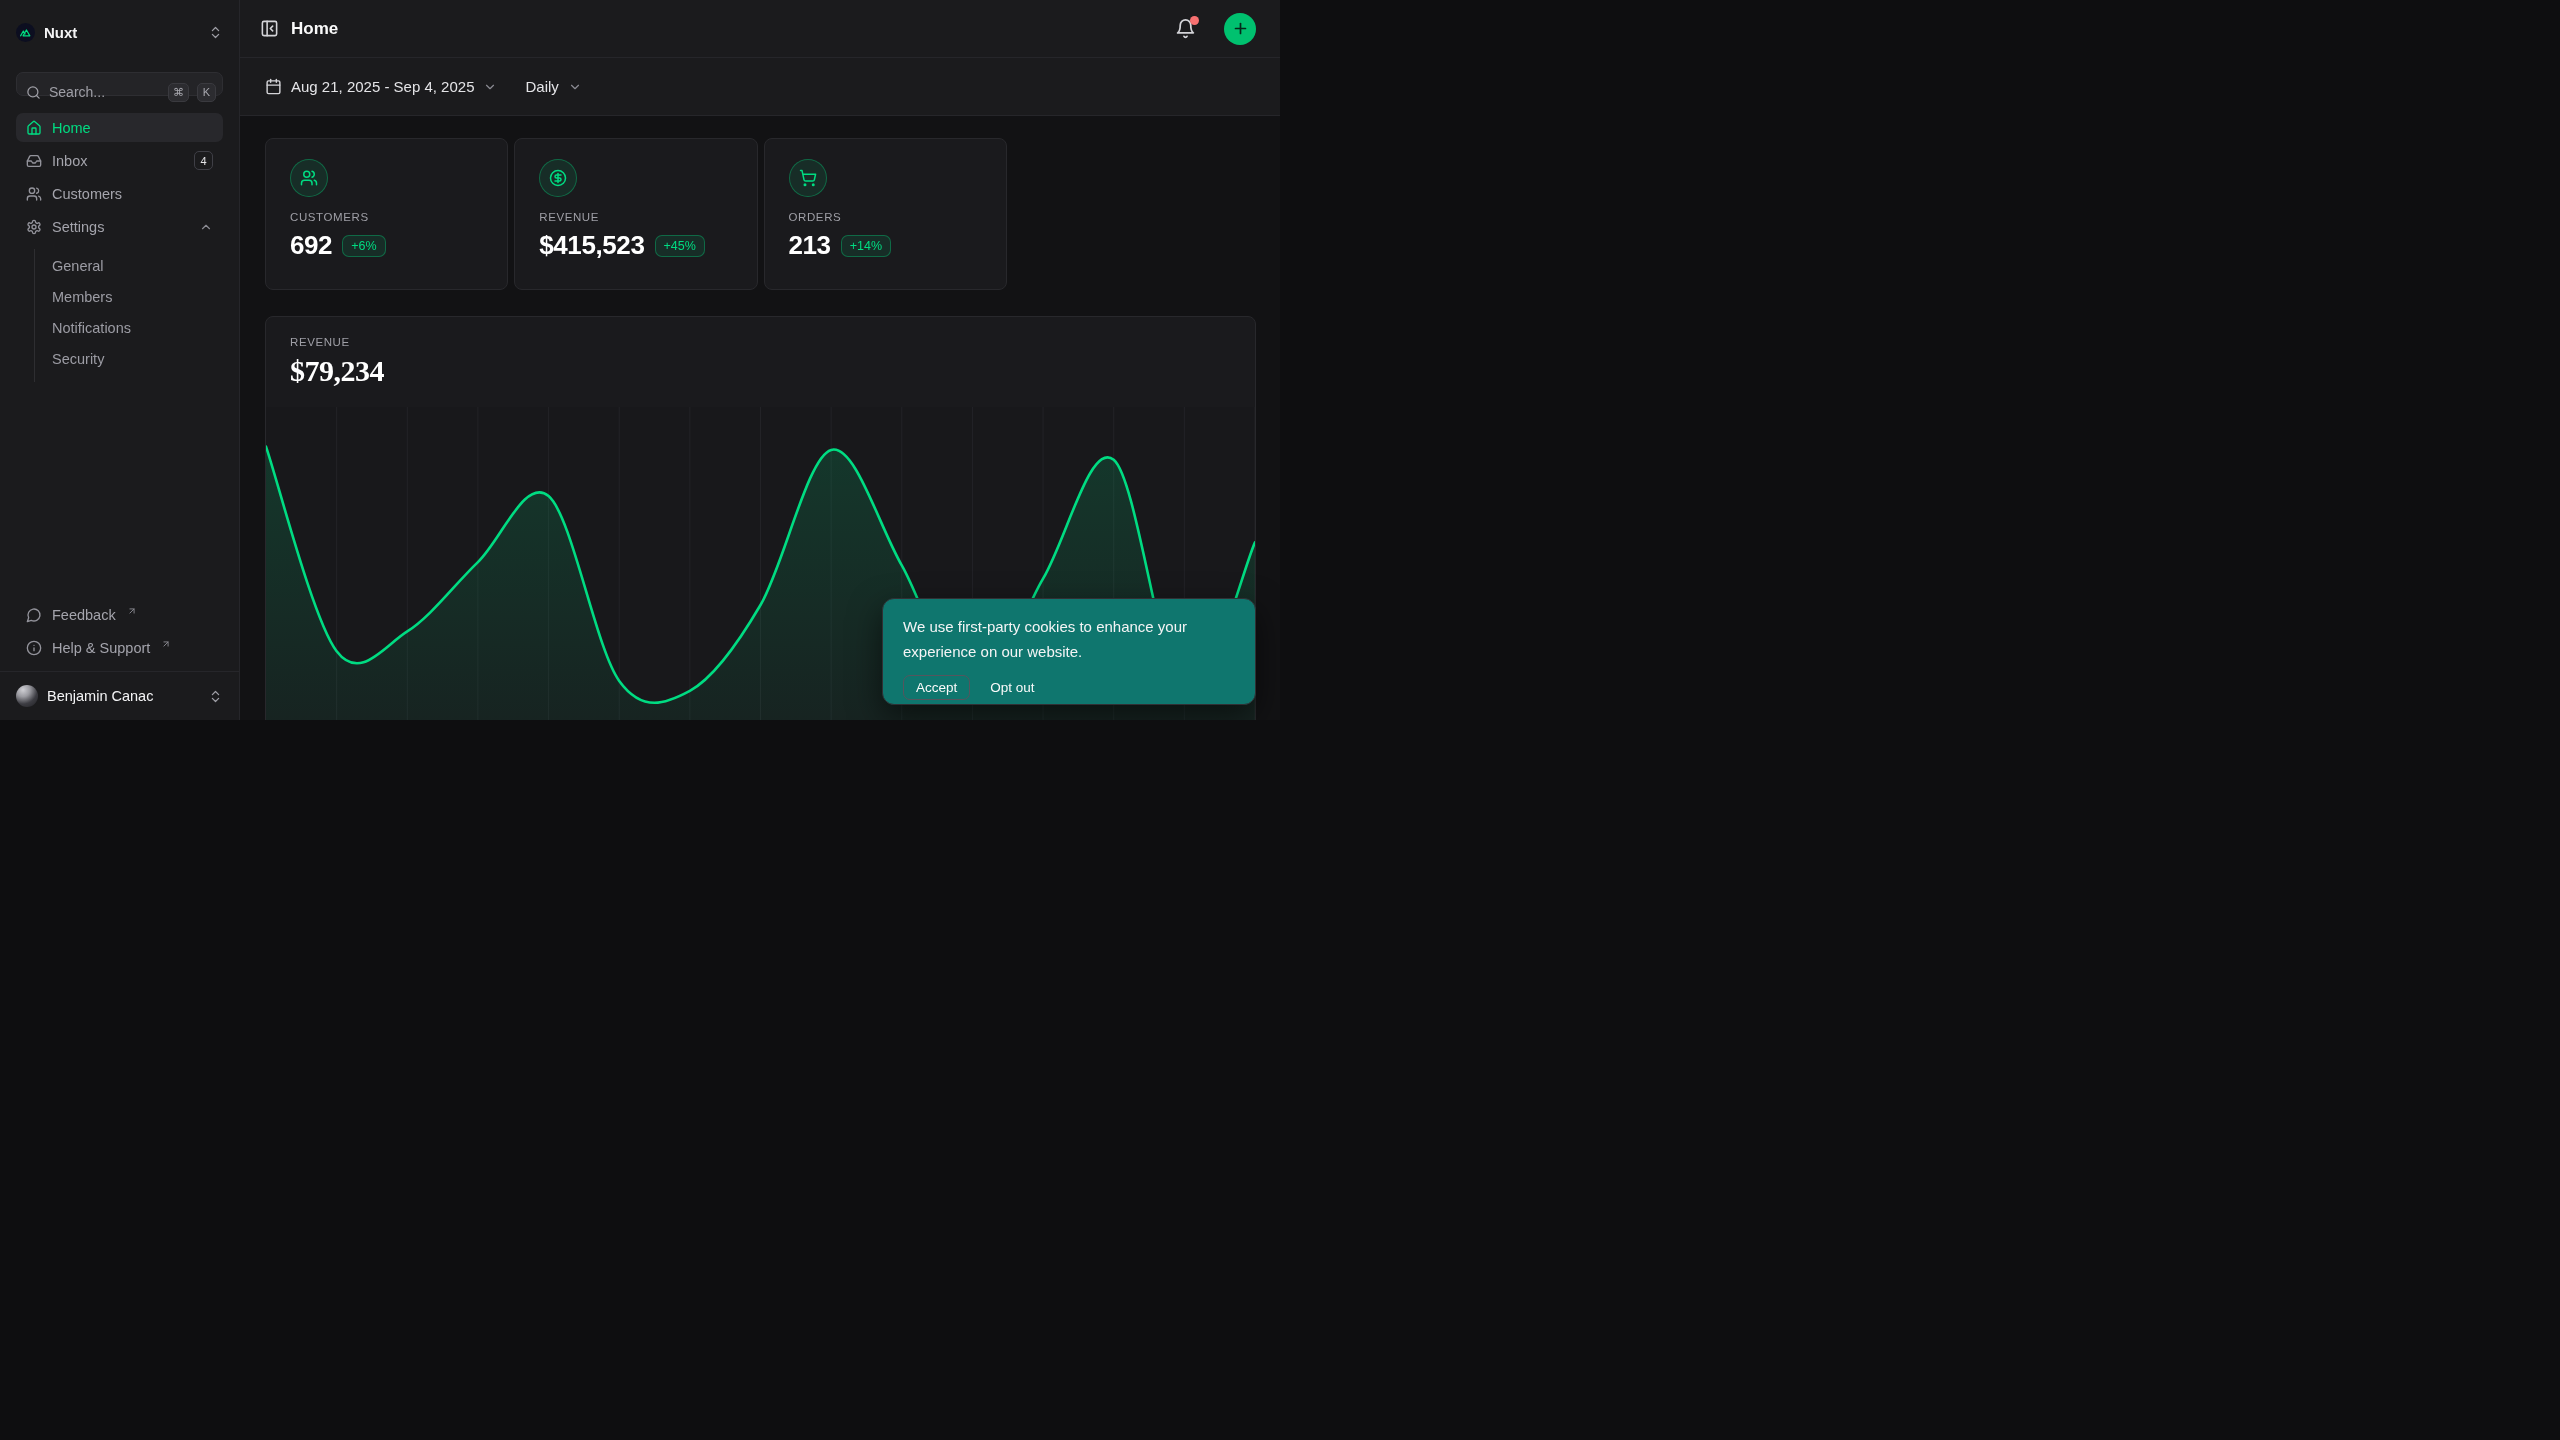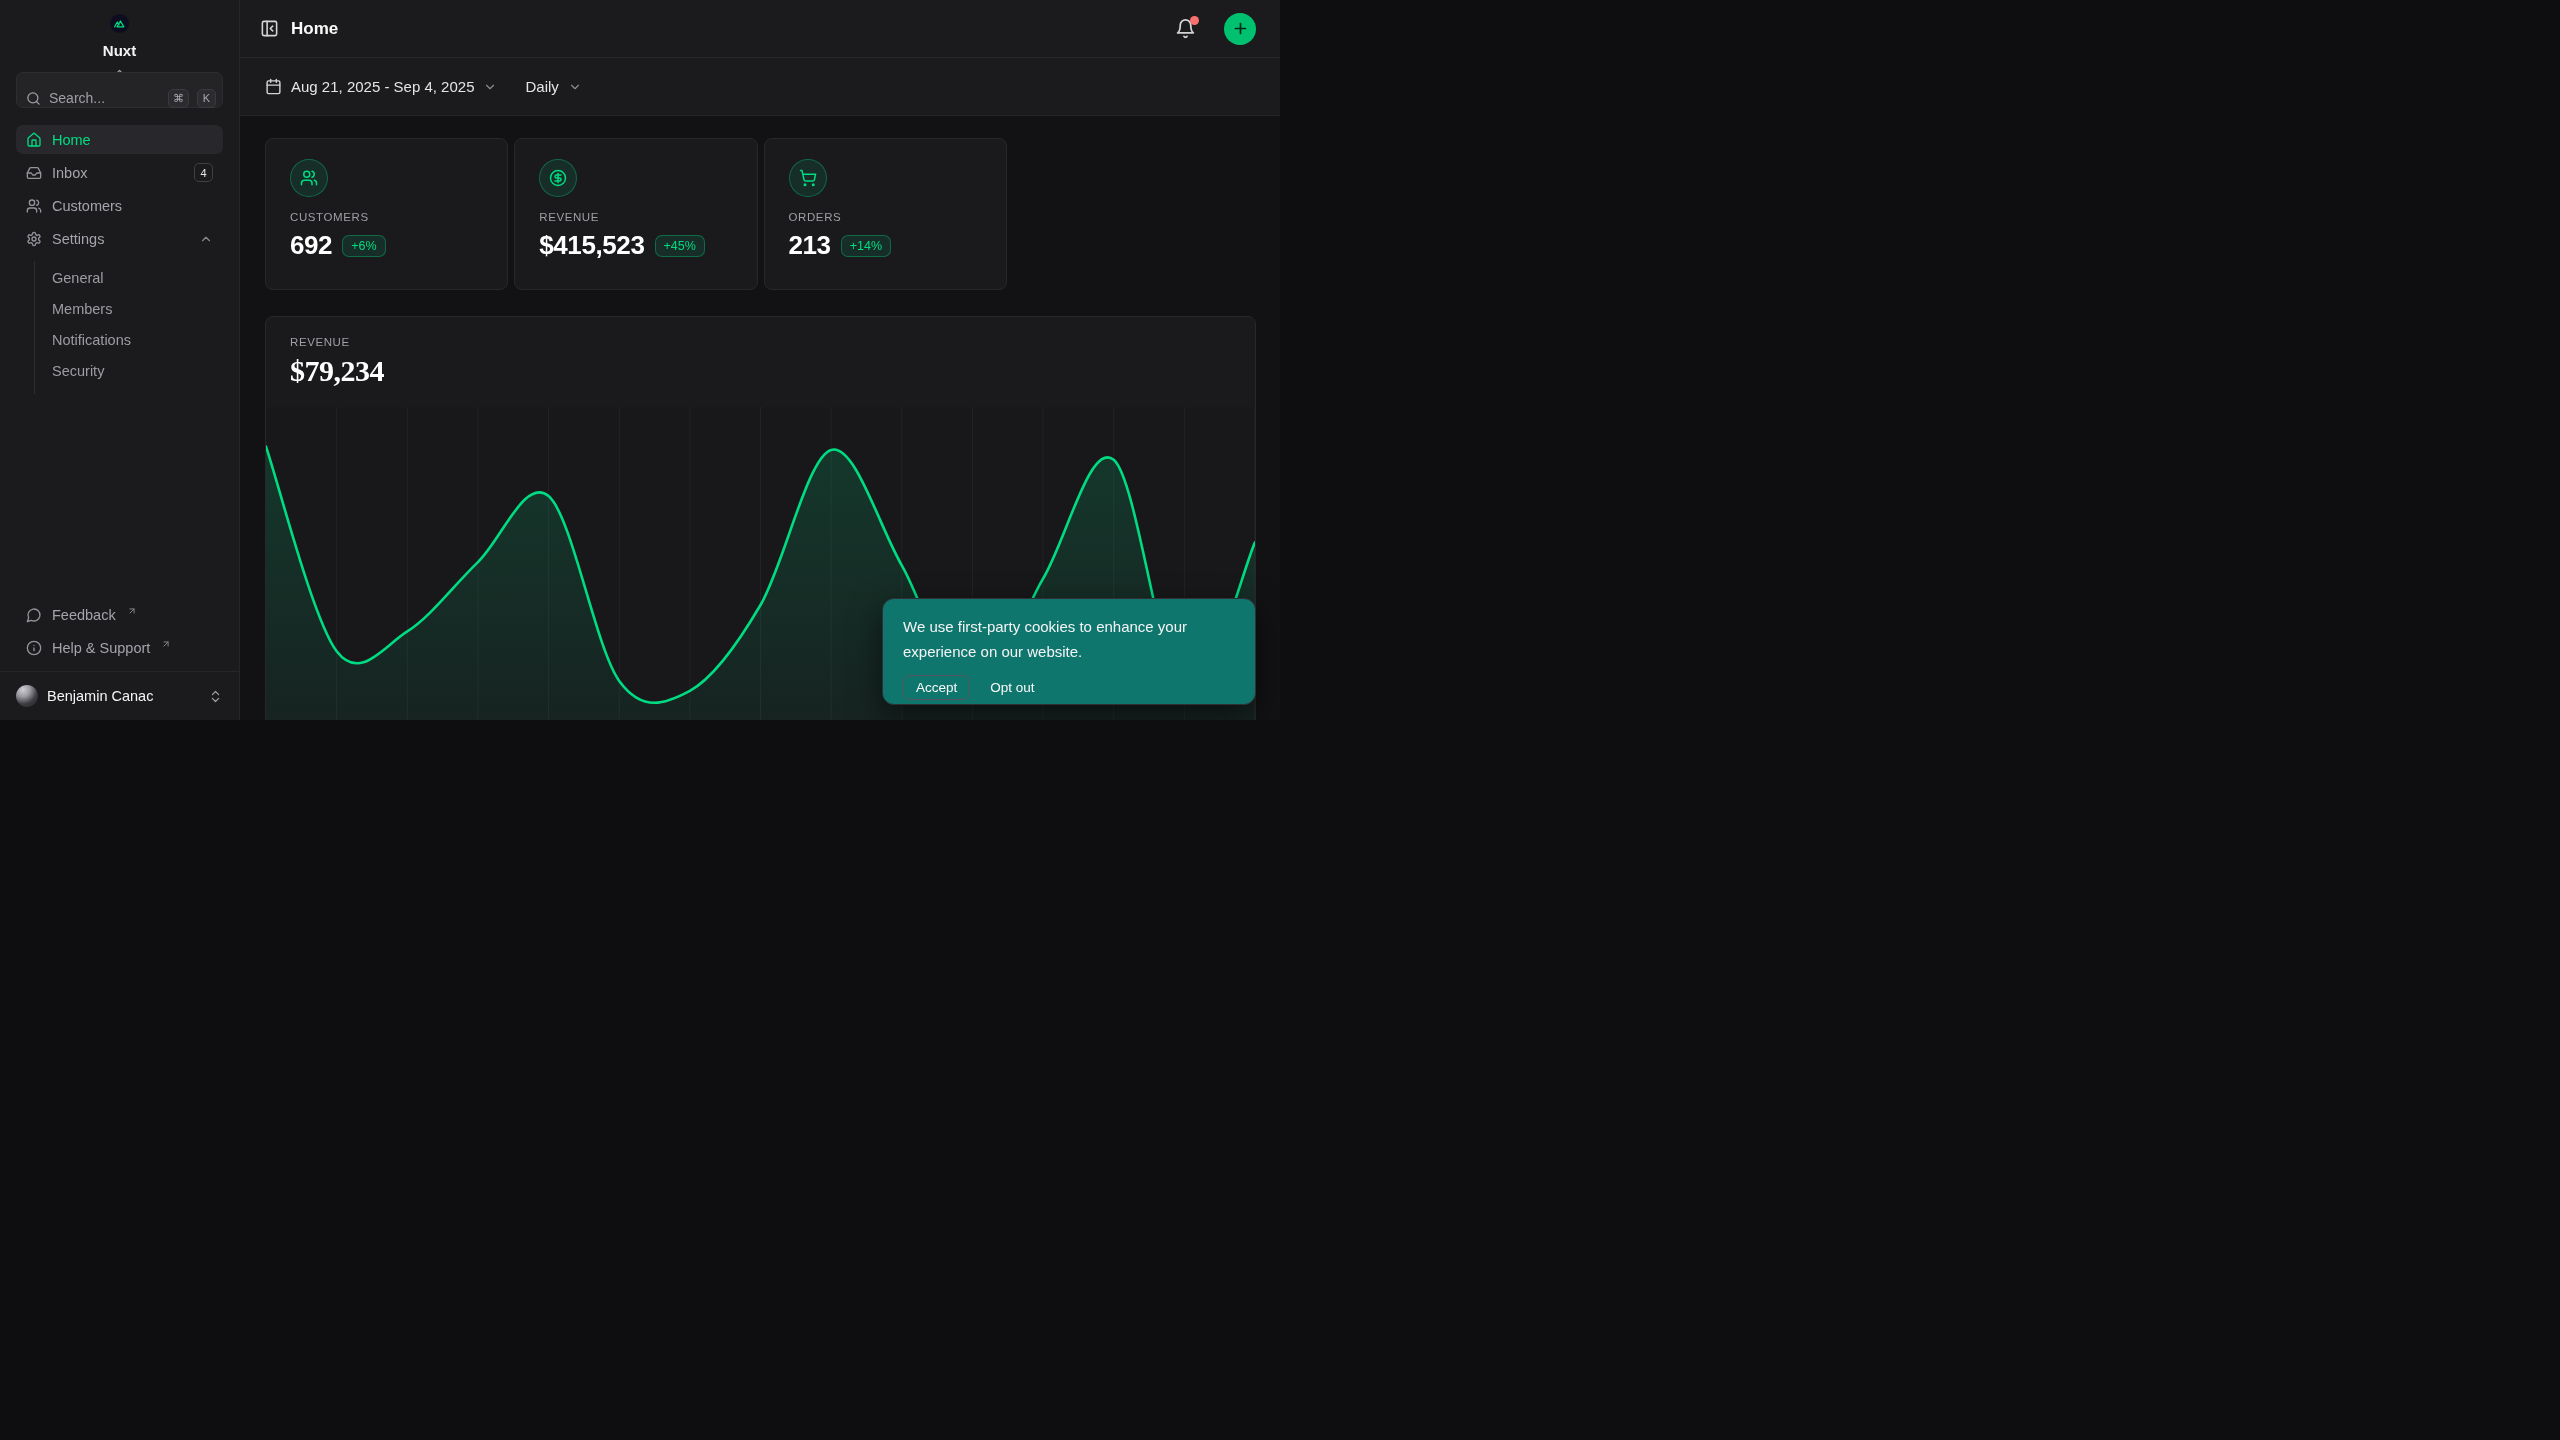--- a/index.html
+++ b/index.html
@@ -2,25 +2,25 @@
 <html><head>
 <meta charset="utf-8">
 <style>
   html,body{margin:0;padding:0;background:#0e0e10;}
   *{box-sizing:border-box;font-family:"Liberation Sans","DejaVu Sans",sans-serif;}
   .app{position:relative;width:1280px;height:720px;overflow:hidden;background:#121214;color:#e4e4e7;}
   svg{display:block;}
 
   
   .sidebar{position:absolute;left:0;top:0;bottom:0;width:240px;background:#1b1b1d;border-right:1px solid #26262a;display:flex;flex-direction:column;padding:14px 16px 0 16px;}
-  .team-row{display:flex;align-items:center;height:36px;gap:9px;border-radius:7px;cursor:pointer;flex-direction:column;}
+  .team-row{display:flex;align-items:center;height:36px;gap:9px;border-radius:7px;cursor:pointer;}
   .team-logo{width:19px;height:19px;border-radius:50%;background:#0c0e20;display:flex;align-items:center;justify-content:center;flex:0 0 auto;}
   .team-name{font-size:15px;font-weight:600;color:#f4f4f5;flex:1;}
   .updown{color:#9f9fa6;}
-  .search-box{margin-top:22px;height:36px;background:#242427;border:1px solid #2e2e32;border-radius:7px;display:flex;align-items:center;padding:16px 6px 0 9px;gap:8px;cursor:pointer;}
+  .search-box{margin-top:22px;height:24px;background:#242427;border:1px solid #2e2e32;border-radius:7px;display:flex;align-items:center;padding:16px 6px 0 9px;gap:8px;cursor:pointer;}
   .search-box .ph{font-size:14px;color:#9f9fa6;flex:1;}
   .kbd{min-width:19px;height:19px;padding:0 4px;background:#2c2c30;border:1px solid #3a3a3f;border-radius:5px;font-size:11px;color:#a7a7ae;display:flex;align-items:center;justify-content:center;}
   .nav{margin-top:17px;display:flex;flex-direction:column;gap:4px;}
   .nav-item{display:flex;align-items:center;height:29px;padding:0 10px;gap:10px;border-radius:7px;color:#a4a4ac;font-size:14.5px;cursor:pointer;text-decoration:none;}
   .nav-item .ico{color:#93939b;}
   .nav-item.active{background:#28282c;color:#00dc82;font-weight:500;}
   .nav-item.active .ico{color:#00dc82;}
   .nav-item .grow{flex:1;}
   .mini-badge{border:1px solid #3f3f46;border-radius:5px;min-width:19px;height:19px;display:flex;align-items:center;justify-content:center;font-size:11px;color:#e4e4e7;padding:0 4px;}
   .subnav{list-style:none;margin:4px 0 0 18px;padding:0 0 6px 0;border-left:1px solid #2e2e31;}

